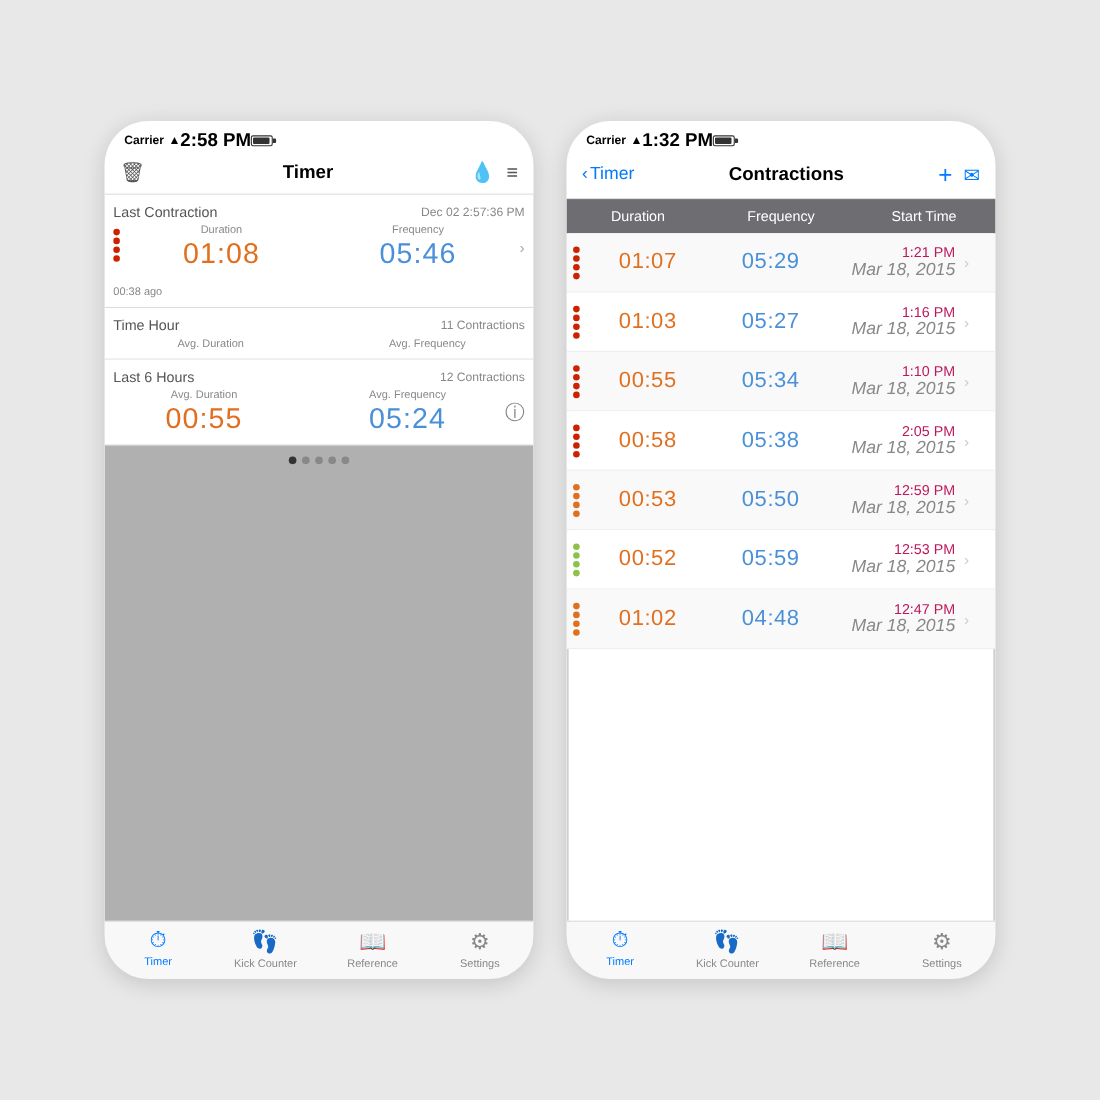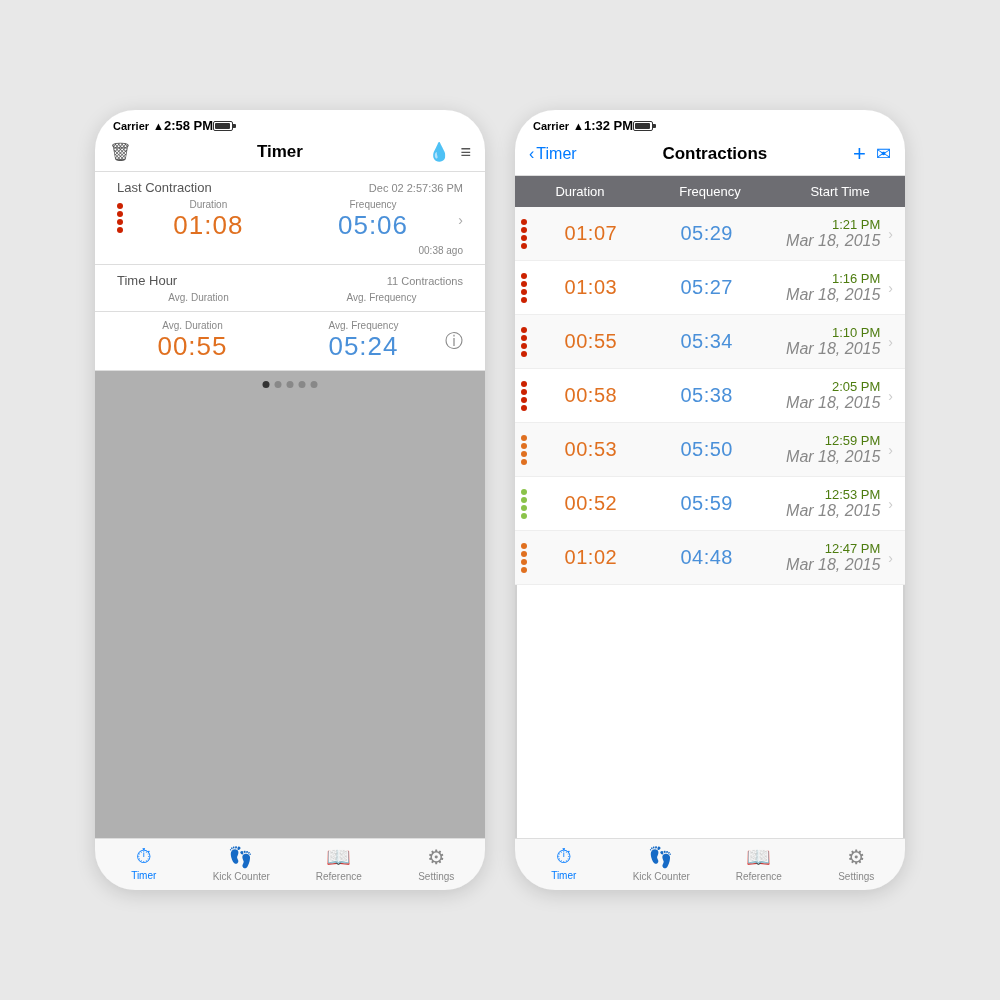--- a/index.html
+++ b/index.html
@@ -33,21 +33,21 @@
     .status-bar {
       display: flex;
       align-items: center;
       padding: 8px 18px 4px;
       font-size: 11px;
       font-weight: 600;
       background: white;
       flex-shrink: 0;
     }
     .status-left { display: flex; gap: 4px; align-items: center; }
-    .status-center { font-size: 13px; font-weight: 600; }
+    .status-center { font-size: 17px; font-weight: 600; }
     .status-right { display: flex; gap: 4px; align-items: center; }
     .battery {
       width: 20px; height: 10px;
       border: 1.5px solid #333;
       border-radius: 2px;
       position: relative;
       display: inline-block;
     }
     .battery::after {
       content: '';
@@ -100,21 +100,21 @@
     .phone-content {
       flex: 1;
       overflow: hidden;
       display: flex;
       flex-direction: column;
     }
     
     .stats-section {
       background: white;
       border-bottom: 1px solid #ddd;
-      padding: 8px 22px;
+      padding: 8px 8px;
       flex-shrink: 0;
     }
     .stats-header {
       display: flex;
       justify-content: space-between;
       align-items: center;
       margin-bottom: 4px;
     }
     .stats-title { font-size: 13px; color: #555; font-weight: 500; }
     .stats-meta { font-size: 11px; color: #888; }
@@ -149,22 +149,21 @@
     }
     .chevron-right {
       color: #aaa;
       font-size: 14px;
       align-self: center;
       margin-left: auto;
     }
     .section-extra {
       font-size: 10px;
       color: #888;
-      text-align: right;
-      margin-top: 4px;
+      margin-top: 14px;
     }
     .gray-area {
       flex: 1;
       background: #b0b0b0;
       position: relative;
     }
     .dots-indicator {
       position: absolute;
       top: 10px;
       left: 50%;
@@ -219,21 +218,21 @@
     .table-header-cell {
       flex: 1;
       text-align: center;
       font-size: 13px;
       font-weight: 500;
       color: white;
     }
     .contraction-row {
       display: flex;
       align-items: center;
-      padding: 10px 12px 10px 6px;
+      padding: 10px 24px 10px 6px;
       border-bottom: 1px solid #eee;
       background: white;
     }
     .contraction-row:nth-child(odd) { background: #f9f9f9; }
     .row-dots {
       display: flex;
       flex-direction: column;
       gap: 2px;
       margin-right: 6px;
     }
@@ -251,21 +250,21 @@
       font-size: 20px;
       color: #4a90d9;
       font-weight: 300;
       letter-spacing: 0.5px;
     }
     .row-cell-time {
       flex: 1;
       text-align: right;
       padding-right: 4px;
     }
-    .row-time-main { font-size: 13px; color: #4d7c0f; }
+    .row-time-main { font-size: 13px; color: #be185d; }
     .row-time-sub { font-size: 16px; color: #888; font-style: italic; }
     .row-chevron { color: #ccc; font-size: 14px; margin-left: 4px; }
   </style>
 </head>
 <body>
 
 <div class="phones-container">
 
   <div class="phone">
 
@@ -306,21 +305,21 @@
             <div class="dot-red"></div>
             <div class="dot-red"></div>
             <div class="dot-red"></div>
           </div>
           <div class="stat-group">
             <div class="stat-label">Duration</div>
             <div class="stat-value-orange">01:08</div>
           </div>
           <div class="stat-group">
             <div class="stat-label">Frequency</div>
-            <div class="stat-value-blue">05:06</div>
+            <div class="stat-value-blue">05:46</div>
           </div>
           <span class="chevron-right">›</span>
         </div>
         <div class="section-extra">00:38 ago</div>
       </div>
 
       <div class="stats-section">
         <div class="stats-header">
           <span class="stats-title">Time Hour</span>
           <span class="stats-meta">11 Contractions</span>
@@ -329,20 +328,24 @@
           <div class="stat-group">
             <div class="stat-label">Avg. Duration</div>
           </div>
           <div class="stat-group">
             <div class="stat-label">Avg. Frequency</div>
           </div>
         </div>
       </div>
 
       <div class="stats-section">
+        <div class="stats-header">
+          <span class="stats-title">Last 6 Hours</span>
+          <span class="stats-meta">12 Contractions</span>
+        </div>
         <div class="stat-row">
           <div class="stats-values" style="flex:1">
             <div class="stat-group">
               <div class="stat-label">Avg. Duration</div>
               <div class="stat-value-orange">00:55</div>
             </div>
             <div class="stat-group">
               <div class="stat-label">Avg. Frequency</div>
               <div class="stat-value-blue">05:24</div>
             </div>

